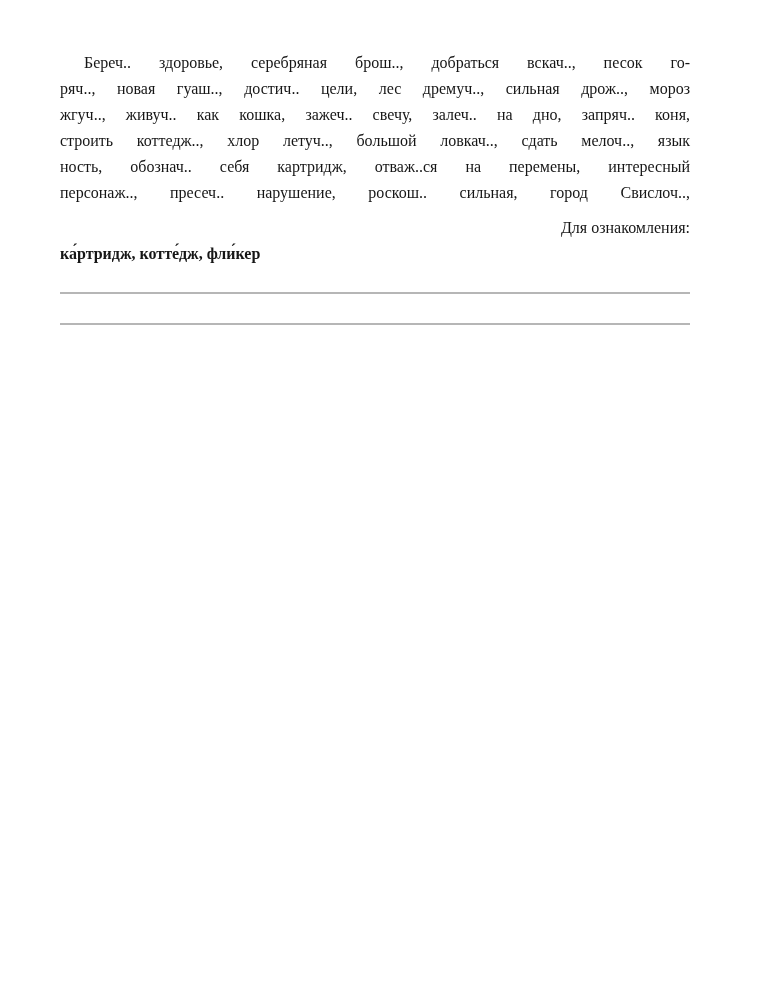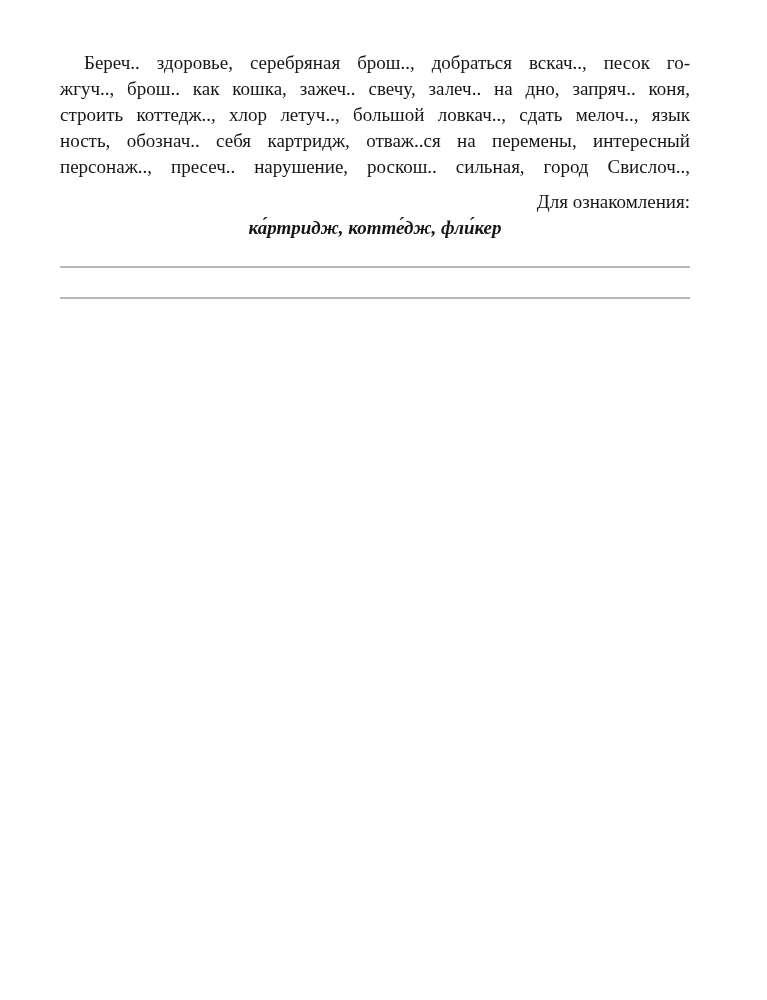--- a/index.html
+++ b/index.html
@@ -35,45 +35,45 @@
   .paragraph .line.first {
     text-indent: 24px;
   }
   .note-label {
     margin-top: 9px;
     line-height: 26px;
     text-align: right;
   }
   .note-words {
     line-height: 26px;
-    text-align: center;
+    text-align: left;
     font-weight: bold;
-    font-style: italic;
   }
   .rules {
     margin-top: 25px;
   }
   .rule {
     width: 630px;
     height: 2px;
     background: #b6b6b6;
     border: none;
   }
   .rule + .rule {
     margin-top: 29px;
   }
 </style>
 </head>
 <body>
 
 <div class="page">
-  <div class="text-block" style="font-size: 19px;">
+  <div class="text-block" style="font-size: 16px;">
     <div class="paragraph">
         <div class="line first">Береч.. здоровье, серебряная брош.., добраться вскач.., песок го-</div>
-        <div class="line">жгуч.., брош.. как кошка, зажеч.. свечу, залеч.. на дно, запряч.. коня,</div>
+        <div class="line">ряч.., новая гуаш.., достич.. цели, лес дремуч.., сильная дрож.., мороз</div>
+        <div class="line">жгуч.., живуч.. как кошка, зажеч.. свечу, залеч.. на дно, запряч.. коня,</div>
         <div class="line">строить коттедж.., хлор летуч.., большой ловкач.., сдать мелоч.., язык</div>
         <div class="line">ность, обознач.. себя картридж, отваж..ся на перемены, интересный</div>
         <div class="line">персонаж.., пресеч.. нарушение, роскош.. сильная, город Свислоч..,</div>
       </div>
     <div class="note-label">Для ознакомления:</div>
     <div class="note-words">ка́ртридж, котте́дж, фли́кер</div>
     <div class="rules">
       <div class="rule"></div>
       <div class="rule"></div>
     </div>

